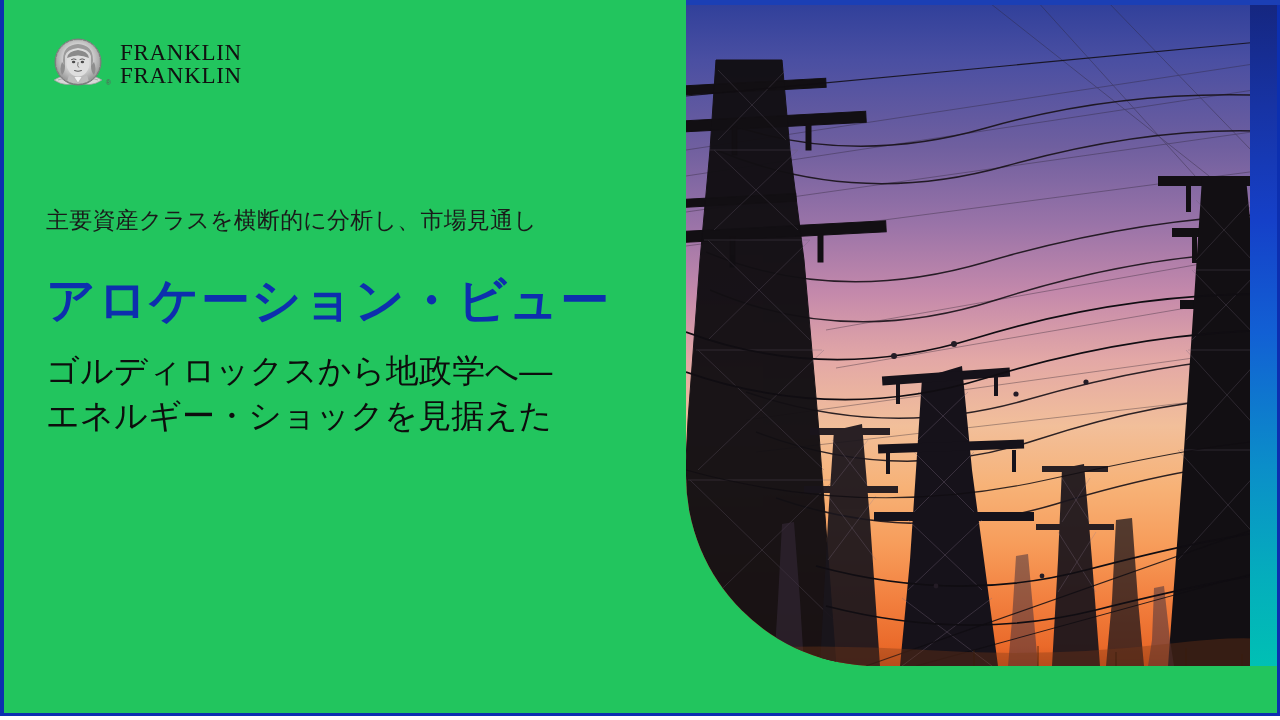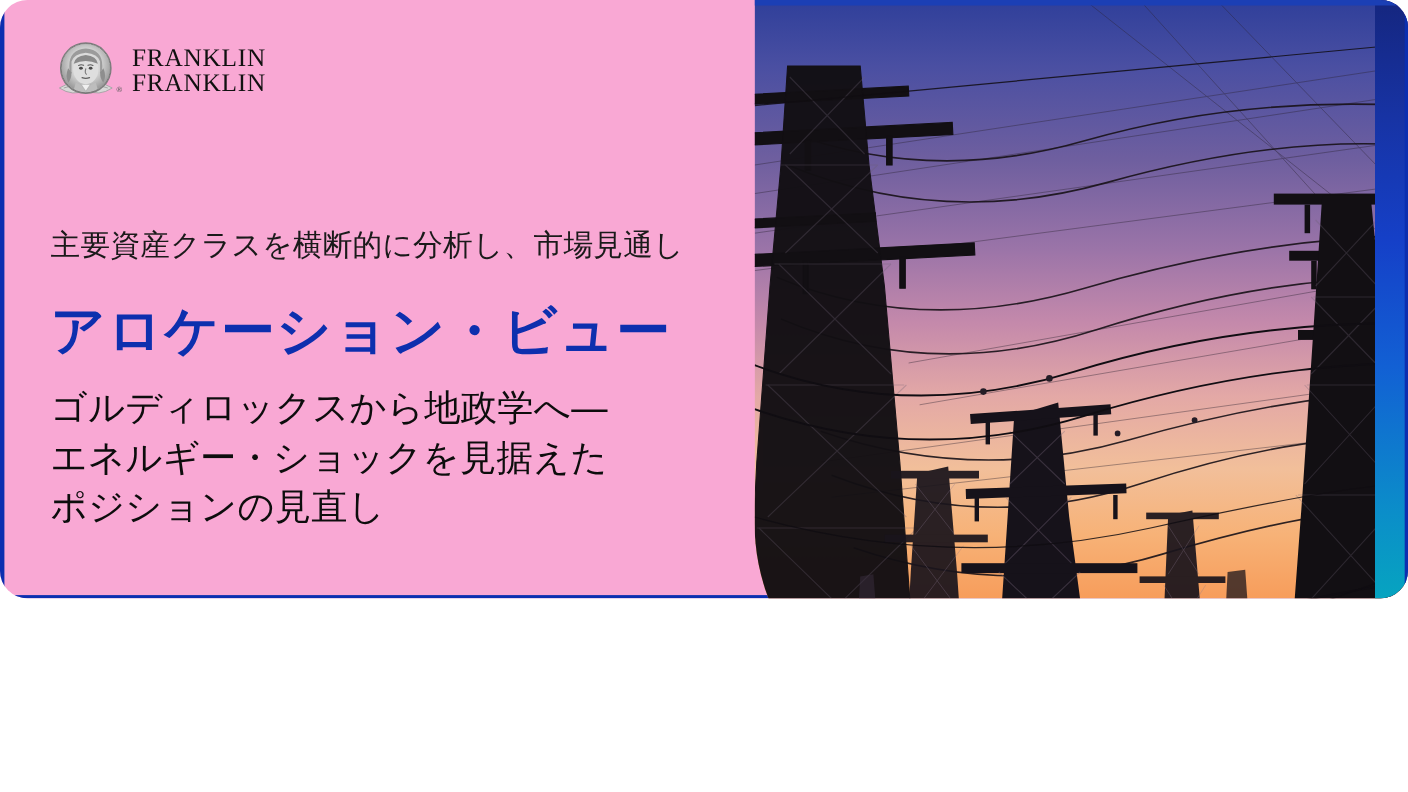--- a/index.html
+++ b/index.html
@@ -7,25 +7,24 @@
     padding: 0;
     background: #ffffff;
   }
   body {
     font-family: "Liberation Sans", "DejaVu Sans", sans-serif;
   }
 
   .slide {
     position: relative;
     width: 1280px;
-    height: 544px;
-    background: #f9a8d4;
+    height: 716px;
+    background: #22c55e;
     overflow: hidden;
     box-sizing: border-box;
-    border-radius: 25px;
   }
 
   
   .edge-left {
     position: absolute;
     left: 0; top: 0;
     width: 4px; height: 720px;
     background: #0C2FB0;
   }
   .edge-bottom {
@@ -64,21 +63,21 @@
   }
   .logo-wordmark span {
     font-size: 23px;
     font-weight: 400;
   }
 
   
   .eyebrow {
     position: absolute;
     left: 46px; top: 205px;
-    font-size: 27px;
+    font-size: 23px;
     color: #1a1a1a;
     letter-spacing: 0.2px;
     white-space: nowrap;
   }
   .headline {
     position: absolute;
     left: 46px; top: 268px;
     font-size: 49px;
     font-weight: 700;
     color: #0D2FAE;
@@ -226,21 +225,20 @@
     </div>
   </div>
 
   <div class="eyebrow">主要資産クラスを横断的に分析し、市場見通し</div>
 
   <div class="headline">アロケーション・ビュー</div>
 
   <div class="subhead">
     <div>ゴルディロックスから地政学へ―</div>
     <div>エネルギー・ショックを見据えた</div>
-    <div>ポジションの見直し</div>
   </div>
 
 
   <div class="photo-wrap">
     <div class="photo"></div>
     <svg class="photo-svg" viewBox="0 0 594 666" preserveAspectRatio="none">
       <defs>
         <g id="xbrace">
           <path d="M0 0 L40 30 M40 0 L0 30" stroke="#141014" stroke-width="2.1" fill="none"></path>
         </g>

